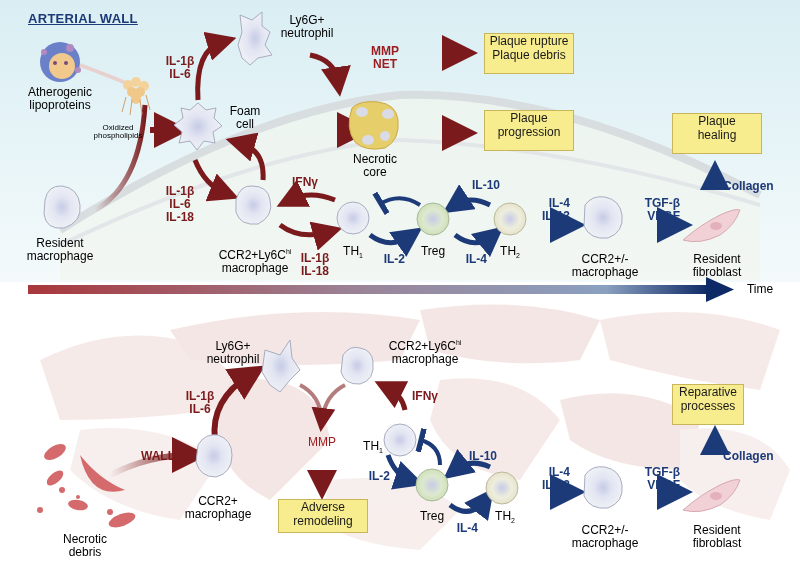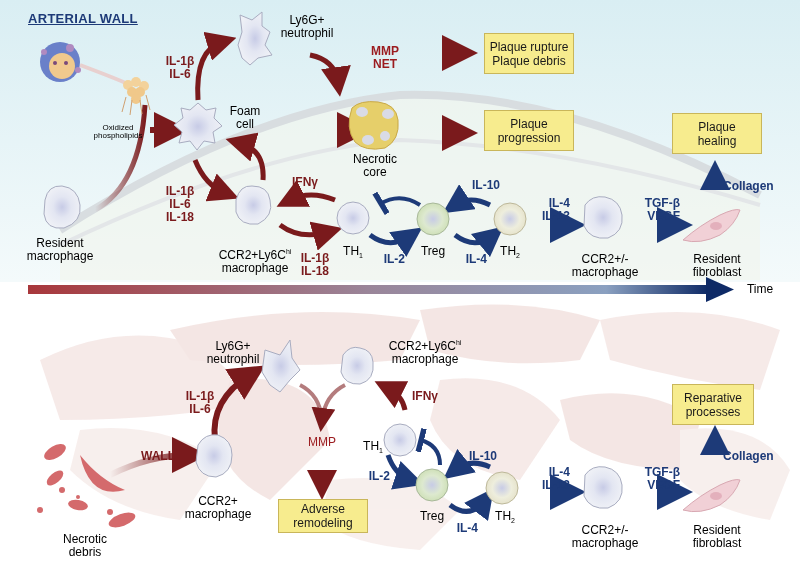--- a/index.html
+++ b/index.html
@@ -2,21 +2,21 @@
 <html><head>
 <meta charset="utf-8">
 <style>
   html, body { margin:0; padding:0; }
   body { width:800px; height:575px; position:relative; overflow:hidden; background:#ffffff; font-family:"Liberation Sans", sans-serif; }
   #stage { position:absolute; left:0; top:0; width:800px; height:575px; }
   .lbl { position:absolute; text-align:center; font-size:12px; line-height:13px; color:#000000; white-space:nowrap; }
   .red { color:#7a1a1c; font-weight:bold; }
   .blue { color:#1d3a78; font-weight:bold;text-align:right; }
   .sec { position:absolute; font-weight:bold; font-size:13px; letter-spacing:0.3px;text-decoration:underline; }
-  .box { position:absolute; background:#f7ec8e; border:1.5px solid #c9b65a; text-align:center; font-size:12px; line-height:14px; color:#1a1a1a; display:flex; flex-direction:column; justify-content:center; align-items:center; box-sizing:border-box; }
+  .box { position:absolute; background:#f7ec8e; border:1.5px solid #c9b65a; text-align:center; font-size:12px; line-height:14px; color:#1a1a1a; display:flex; flex-direction:column; align-items:center; box-sizing:border-box; }
   sub, sup { font-size:7px; }
 </style>
 </head>
 <body>
 
 <div id="stage">
 <svg width="800" height="575" viewBox="0 0 800 575" style="position:absolute;left:0;top:0">
   <defs>
     <linearGradient id="bgTop" x1="0" y1="0" x2="0" y2="1">
       <stop offset="0" stop-color="#d9eef3"></stop>
@@ -195,20 +195,21 @@
   <circle cx="432" cy="485" r="16" fill="url(#tregGrad)" stroke="#a8b89a" stroke-width="1"></circle>
   <circle cx="502" cy="488" r="16" fill="url(#th2Grad)" stroke="#bdb89a" stroke-width="1"></circle>
   <path d="M585,475 Q592,465 605,467 Q620,470 622,485 Q624,502 608,508 Q590,510 584,496 Z" fill="url(#cellGrad)" stroke="#a8acc0" stroke-width="1"></path>
   <g>
     <path d="M683,510 Q700,495 720,485 Q735,478 740,480 Q735,495 720,505 Q700,515 683,510 Z" fill="#f1d0d6" stroke="#d8a8b2" stroke-width="1"></path>
     <ellipse cx="716" cy="496" rx="6" ry="4" fill="#e3b0bc"></ellipse>
   </g>
 </svg>
 
 <div class="sec" style="left:28px;top:11px;color:#1d3a78">ARTERIAL WALL</div>
+<div class="lbl" style="left:20px;top:86px;width:80px"><span>Atherogenic</span><br><span>lipoproteins</span></div>
 <div class="lbl" style="left:88px;top:124px;width:60px;font-size:8px;line-height:8px"><span>Oxidized</span><br><span>phospholipids</span></div>
 <div class="lbl" style="left:20px;top:237px;width:80px"><span>Resident</span><br><span>macrophage</span></div>
 <div class="lbl" style="left:225px;top:105px;width:40px"><span>Foam</span><br><span>cell</span></div>
 <div class="lbl" style="left:272px;top:14px;width:70px"><span>Ly6G+</span><br><span>neutrophil</span></div>
 <div class="lbl red" style="left:160px;top:55px;width:40px"><span>IL-1β</span><br><span>IL-6</span></div>
 <div class="lbl red" style="left:160px;top:185px;width:40px"><span>IL-1β</span><br><span>IL-6</span><br><span>IL-18</span></div>
 <div class="lbl red" style="left:365px;top:45px;width:40px;color:#9b1b1f"><span>MMP</span><br><span>NET</span></div>
 <div class="lbl" style="left:340px;top:153px;width:70px"><span>Necrotic</span><br><span>core</span></div>
 <div class="lbl" style="left:205px;top:245px;width:100px"><span>CCR2+Ly6C</span><sup>hi</sup><br><span>macrophage</span></div>
 <div class="lbl red" style="left:285px;top:176px;width:40px">IFNγ</div>
@@ -255,17 +256,17 @@
 <div class="lbl blue" style="left:457px;top:450px;width:40px">IL-10</div>
 <div class="lbl blue" style="left:530px;top:466px;width:40px"><span>IL-4</span><br><span>IL-13</span></div>
 <div class="lbl" style="left:565px;top:524px;width:80px"><span>CCR2+/-</span><br><span>macrophage</span></div>
 <div class="lbl blue" style="left:630px;top:466px;width:50px"><span>TGF-β</span><br><span>VEGF</span></div>
 <div class="lbl" style="left:682px;top:524px;width:70px"><span>Resident</span><br><span>fibroblast</span></div>
 <div class="lbl blue" style="left:723px;top:450px;width:60px;text-align:left">Collagen</div>
 <div class="box" style="left:278px;top:499px;width:90px;height:34px">
       <span>Adverse</span>
       <span>remodeling</span>
     </div>
-<div class="box" style="left:672px;top:384px;width:82px;height:41px">
+<div class="box" style="left:672px;top:384px;width:72px;height:41px">
       <span>Reparative</span>
       <span>processes</span>
     </div>
 </div>
 
 </body></html>

